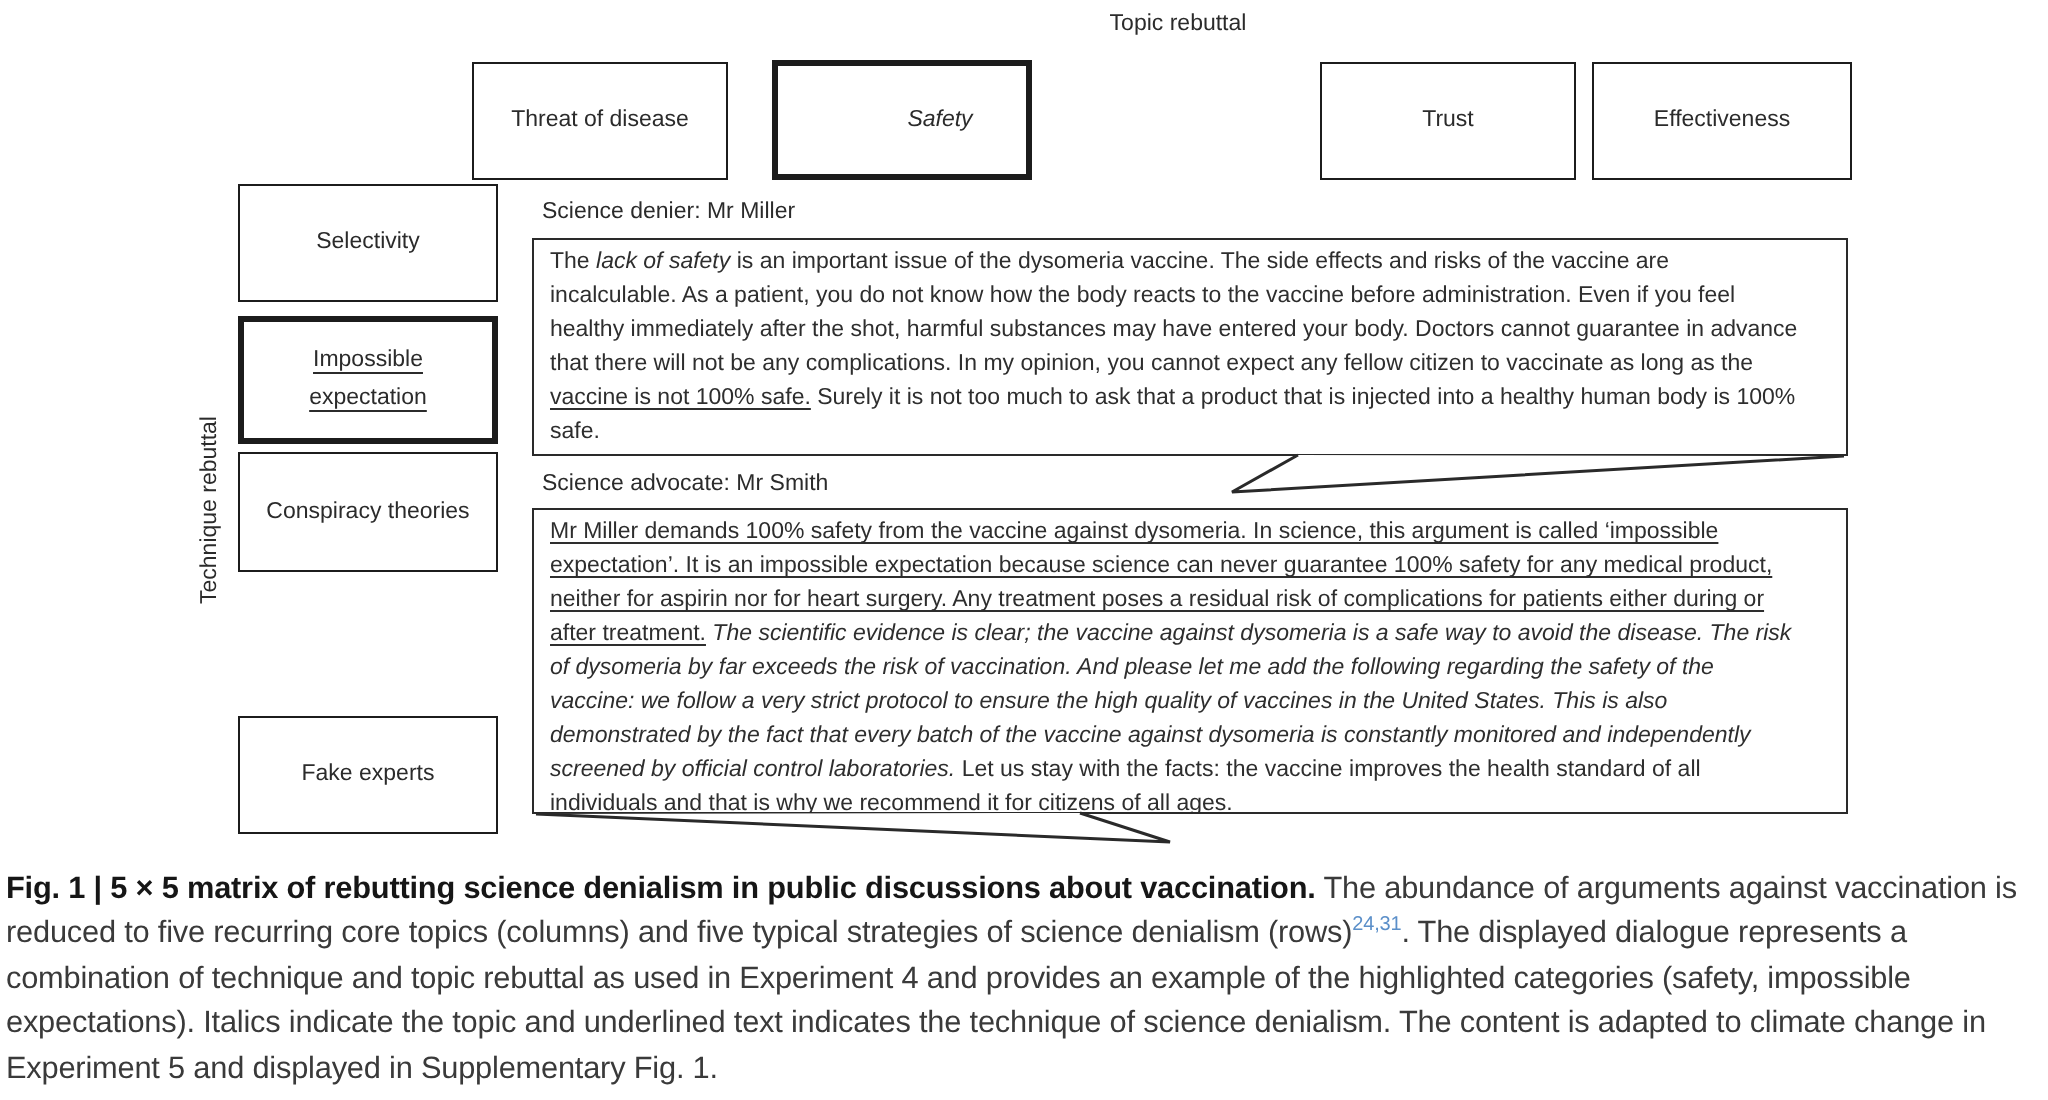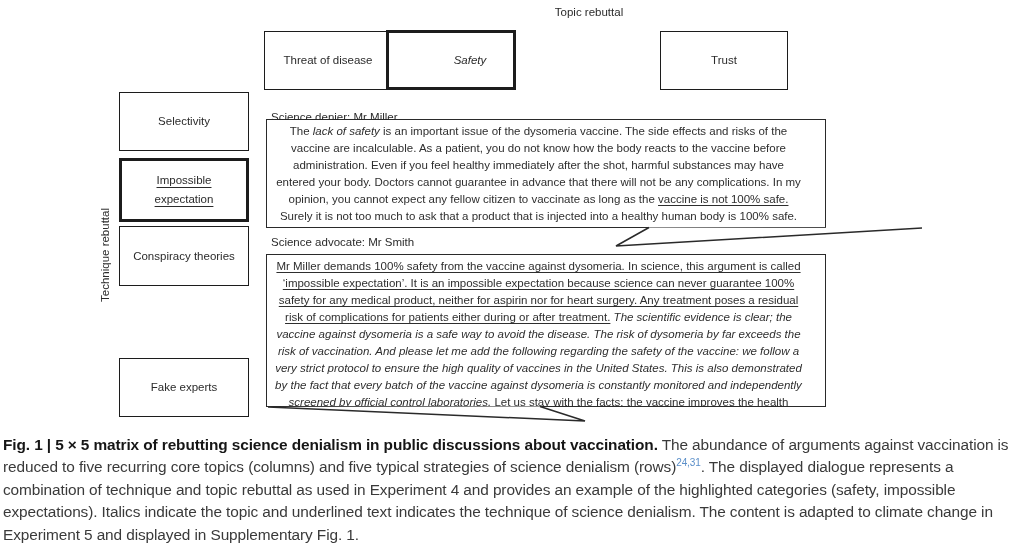--- a/index.html
+++ b/index.html
@@ -48,29 +48,28 @@
   .mbox .underline { text-decoration: underline; text-underline-offset: 3px; }
 
   .speaker {
     position: absolute;
     font-size: 11.5px;
     color: #2b2b2b;
   }
   .speech {
     position: absolute;
     left: 266px;
-    width: 560px;
+    width: 658px;
     border: 1.5px solid #2a2a2a;
     background: #fff;
     padding: 3px 23px 0 8px;
     font-size: 11.5px;
     line-height: 17px;
     color: #2e2e2e;
     overflow: hidden;
-    text-align: center;
   }
   .speech .it { font-style: italic; }
   .speech .ul { text-decoration: underline; text-underline-offset: 2px; }
 
   .tails { position: absolute; inset: 0; pointer-events: none; }
 
   .caption {
     position: absolute;
     left: 3px; top: 434px;
     width: 1019px;
@@ -89,44 +88,47 @@
 </style>
 </head>
 <body>
 
 <div class="page">
   <div class="fig">
 
     <div class="axis-label topic-axis">Topic rebuttal</div>
     <div class="axis-label tech-axis">Technique rebuttal</div>
 
-    <div class="mbox" style="left:264px; top:31px; width:128px; height:59px;">
+    <div class="mbox" style="left:236px; top:31px; width:128px; height:59px;">
       <span>Threat of disease</span>
     </div>
     <div class="mbox highlight" style="left:386px; top:30px; width:130px; height:60px;padding-left:44px;">
       <span class="italic">Safety</span>
     </div>
     <div class="mbox" style="left:660px; top:31px; width:128px; height:59px;">
       <span>Trust</span>
+    </div>
+    <div class="mbox" style="left:796px; top:31px; width:130px; height:59px;">
+      <span>Effectiveness</span>
     </div>
 
     <div class="mbox" style="left:119px; top:92px; width:130px; height:59px;">
       <span>Selectivity</span>
     </div>
     <div class="mbox highlight" style="left:119px; top:158px; width:130px; height:64px;">
       <span class="underline" style="width:86px; display:inline-block; line-height:19px;">Impossible expectation</span>
     </div>
     <div class="mbox" style="left:119px; top:226px; width:130px; height:60px;">
       <span>Conspiracy theories</span>
     </div>
     <div class="mbox" style="left:119px; top:358px; width:130px; height:59px;">
       <span>Fake experts</span>
     </div>
 
-    <div class="speaker" style="left:271px; top:100px;margin-top:11px;">Science denier: Mr Miller</div>
+    <div class="speaker" style="left:271px; top:100px;">Science denier: Mr Miller</div>
     <div class="speech" style="top:119px; height:109px;">
       <span>The </span><span class="it">lack of safety</span><span> is an important issue of the dysomeria vaccine. The side effects and risks of the vaccine are incalculable. As a patient, you do not know how the body reacts to the vaccine before administration. Even if you feel healthy immediately after the shot, harmful substances may have entered your body. Doctors cannot guarantee in advance that there will not be any complications. In my opinion, you cannot expect any fellow citizen to vaccinate as long as the </span><span class="ul">vaccine is not 100% safe.</span><span> Surely it is not too much to ask that a product that is injected into a healthy human body is 100% safe.</span>
     </div>
 
     <div class="speaker" style="left:271px; top:236px;">Science advocate: Mr Smith</div>
     <div class="speech" style="top:254px; height:153px;">
       <span class="ul">Mr Miller demands 100% safety from the vaccine against dysomeria. In science, this argument is called ‘impossible expectation’. It is an impossible expectation because science can never guarantee 100% safety for any medical product, neither for aspirin nor for heart surgery. Any treatment poses a residual risk of complications for patients either during or after treatment.</span><span class="it"> The scientific evidence is clear; the vaccine against dysomeria is a safe way to avoid the disease. The risk of dysomeria by far exceeds the risk of vaccination. And please let me add the following regarding the safety of the vaccine: we follow a very strict protocol to ensure the high quality of vaccines in the United States. This is also demonstrated by the fact that every batch of the vaccine against dysomeria is constantly monitored and independently screened by official control laboratories.</span><span> Let us stay with the facts: the vaccine improves the health standard of all individuals and that is why we recommend it for citizens of all ages.</span>
     </div>
 
     <svg class="tails" width="1024" height="550" viewBox="0 0 1024 550">

